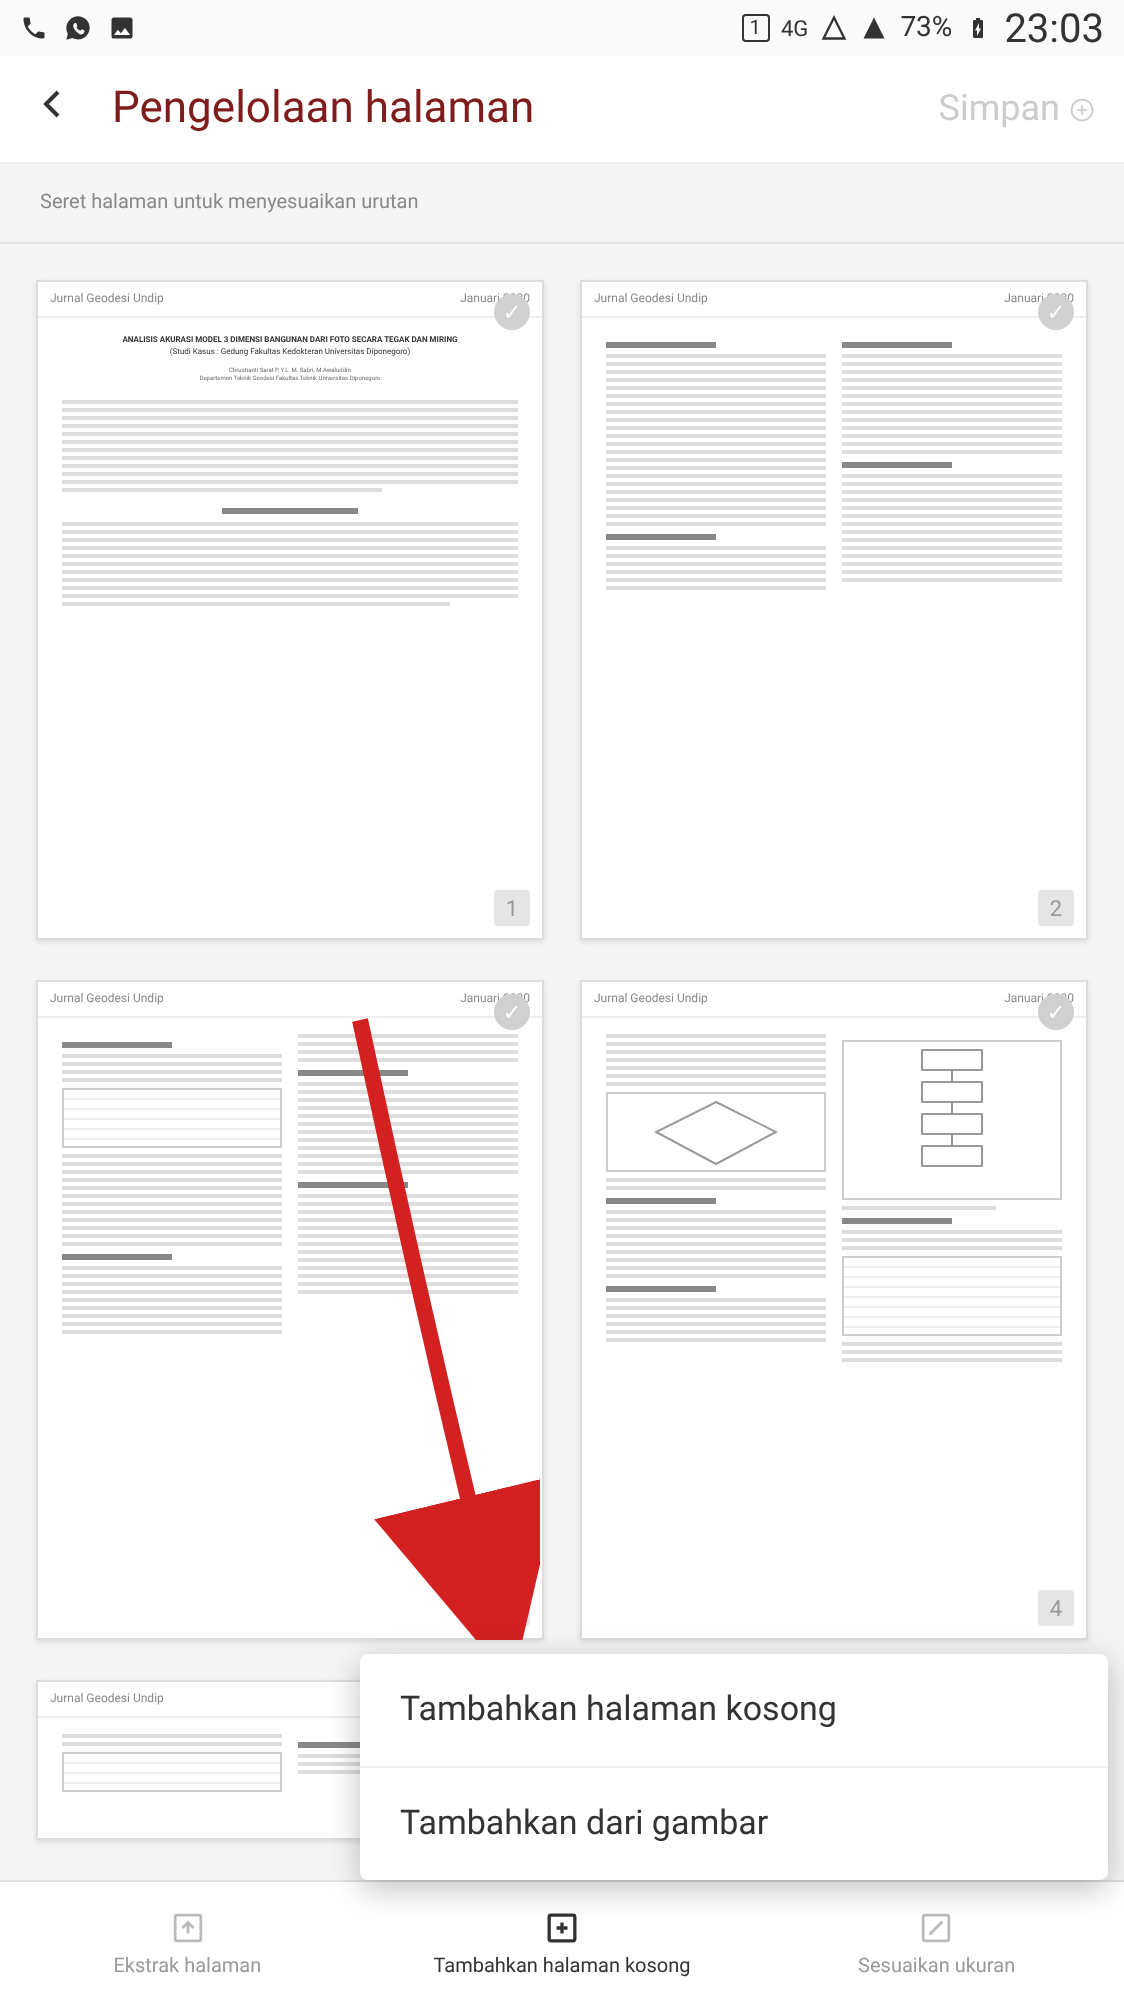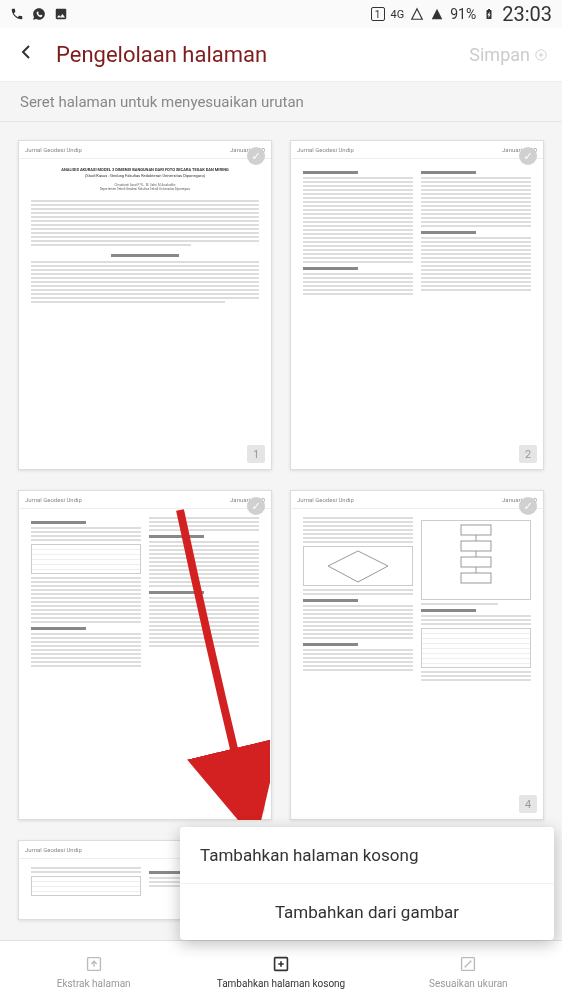--- a/index.html
+++ b/index.html
@@ -34,21 +34,21 @@
     }
     .back-arrow { font-size: 24px; color: #333; margin-right: 18px; }
     .header-title { font-size: 22px; color: #7f1d1d; flex: 1; }
     .save-btn { font-size: 18px; color: #ccc; display: flex; align-items: center; gap: 4px; text-align: right; }
     .subtitle {
       height: 40px;
       background: #f5f5f5;
       display: flex;
       align-items: center;
       padding: 0 20px;
-      font-size: 15px;
+      font-size: 10px;
       color: #888;
       border-bottom: 1px solid #e5e5e5;
     }
     .pages-grid {
       padding: 18px;
       display: grid;
       grid-template-columns: 1fr 1fr;
       gap: 18px;
       background: #f5f5f5;
       height: calc(100% - 28px - 54px - 40px - 60px);
@@ -157,21 +157,21 @@
       border-radius: 4px;
       box-shadow: 0 4px 16px rgba(0,0,0,0.25);
       z-index: 100;
     }
     .popup-item {
       padding: 18px 20px;
       font-size: 17px;
       color: #333;
       border-bottom: 1px solid #f0f0f0;
     }
-    .popup-item:last-child { border-bottom: none; text-align: center; }
+    .popup-item:last-child { border-bottom: none; }
     .bottom-bar {
       position: absolute;
       bottom: 0;
       left: 0;
       right: 0;
       height: 60px;
       background: #fff;
       border-top: 1px solid #e0e0e0;
       display: flex;
       justify-content: space-around;
@@ -236,21 +236,21 @@
     <span class="status-icon">
       <svg viewBox="0 0 24 24" width="14" height="14" fill="none" stroke="#333" stroke-width="2">
           <path d="M3 21h18L12 3z"></path>
         </svg>
     </span>
     <span class="status-icon">
       <svg viewBox="0 0 24 24" width="14" height="14">
           <path d="M3 21h18L12 3z" fill="#333"></path>
         </svg>
     </span>
-    <span style="font-size:14px;">91%</span>
+    <span style="font-size:14px;">73%</span>
     <span class="status-icon">
       <svg viewBox="0 0 24 24" width="12" height="16" fill="#333">
           <path d="M15.7 4H14V2h-4v2H8.3C7.6 4 7 4.6 7 5.3v15.3c0 .8.6 1.4 1.3 1.4h7.3c.8 0 1.4-.6 1.4-1.3V5.3c0-.7-.6-1.3-1.3-1.3zM11 20v-5.5H9L13 7v5.5h2L11 20z"></path>
         </svg>
     </span>
     <span style="font-size:20px;">23:03</span>
   </div>
 </div>
 
 <div class="header">

